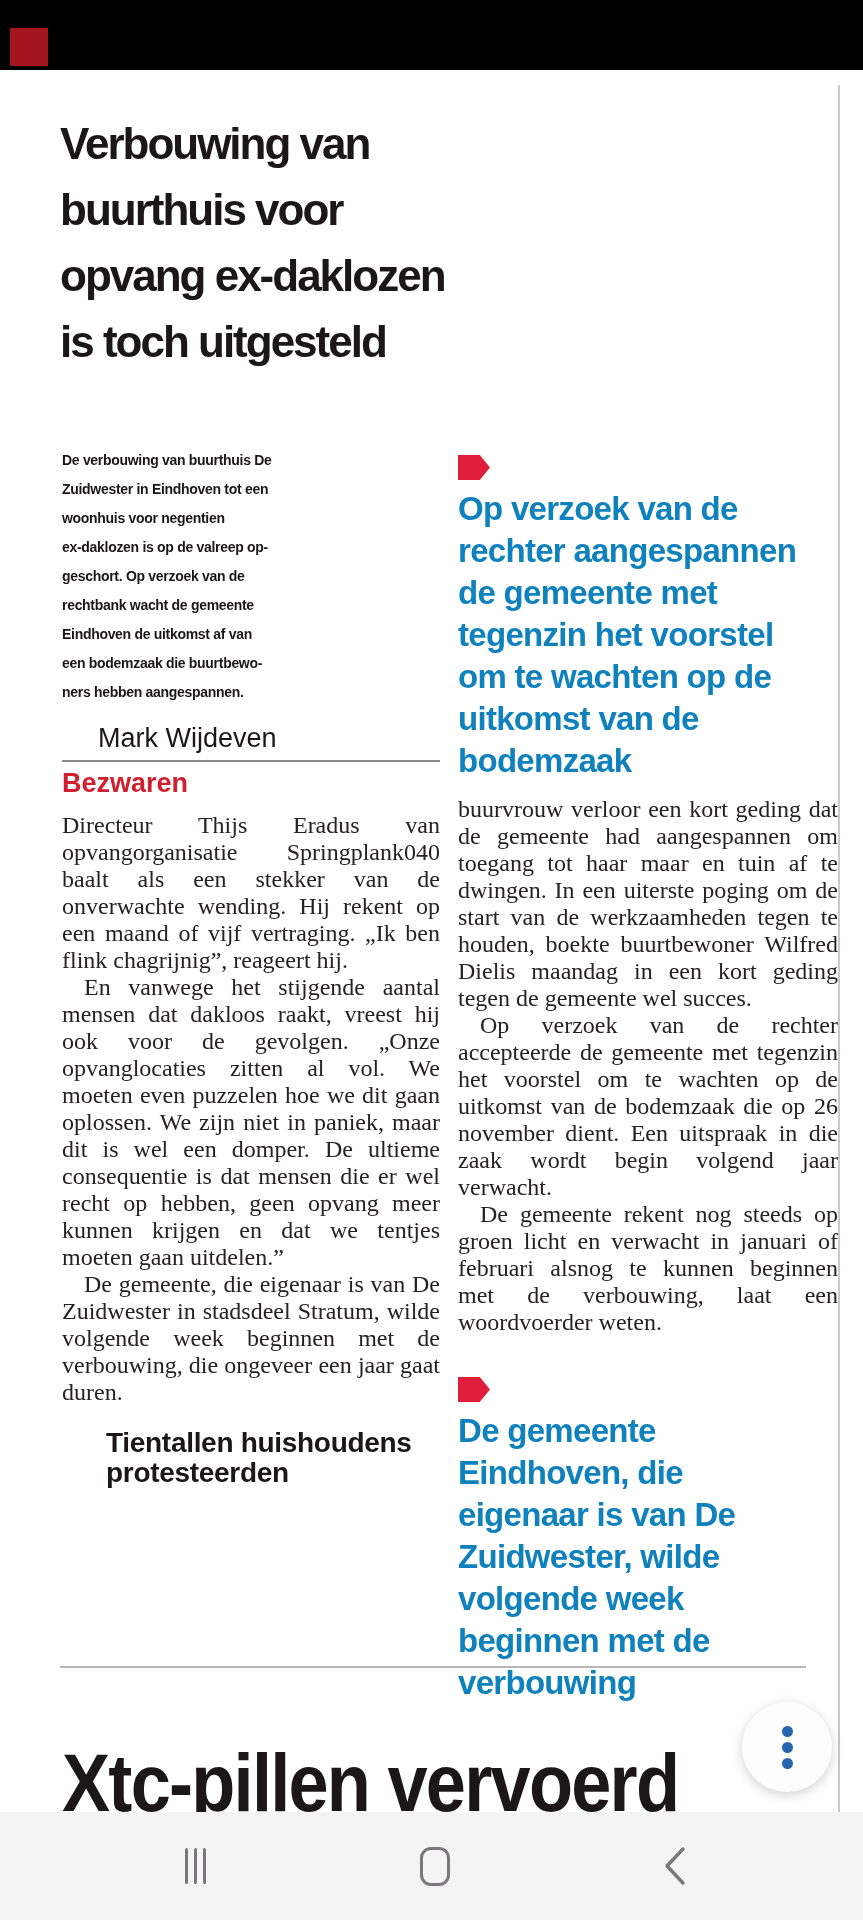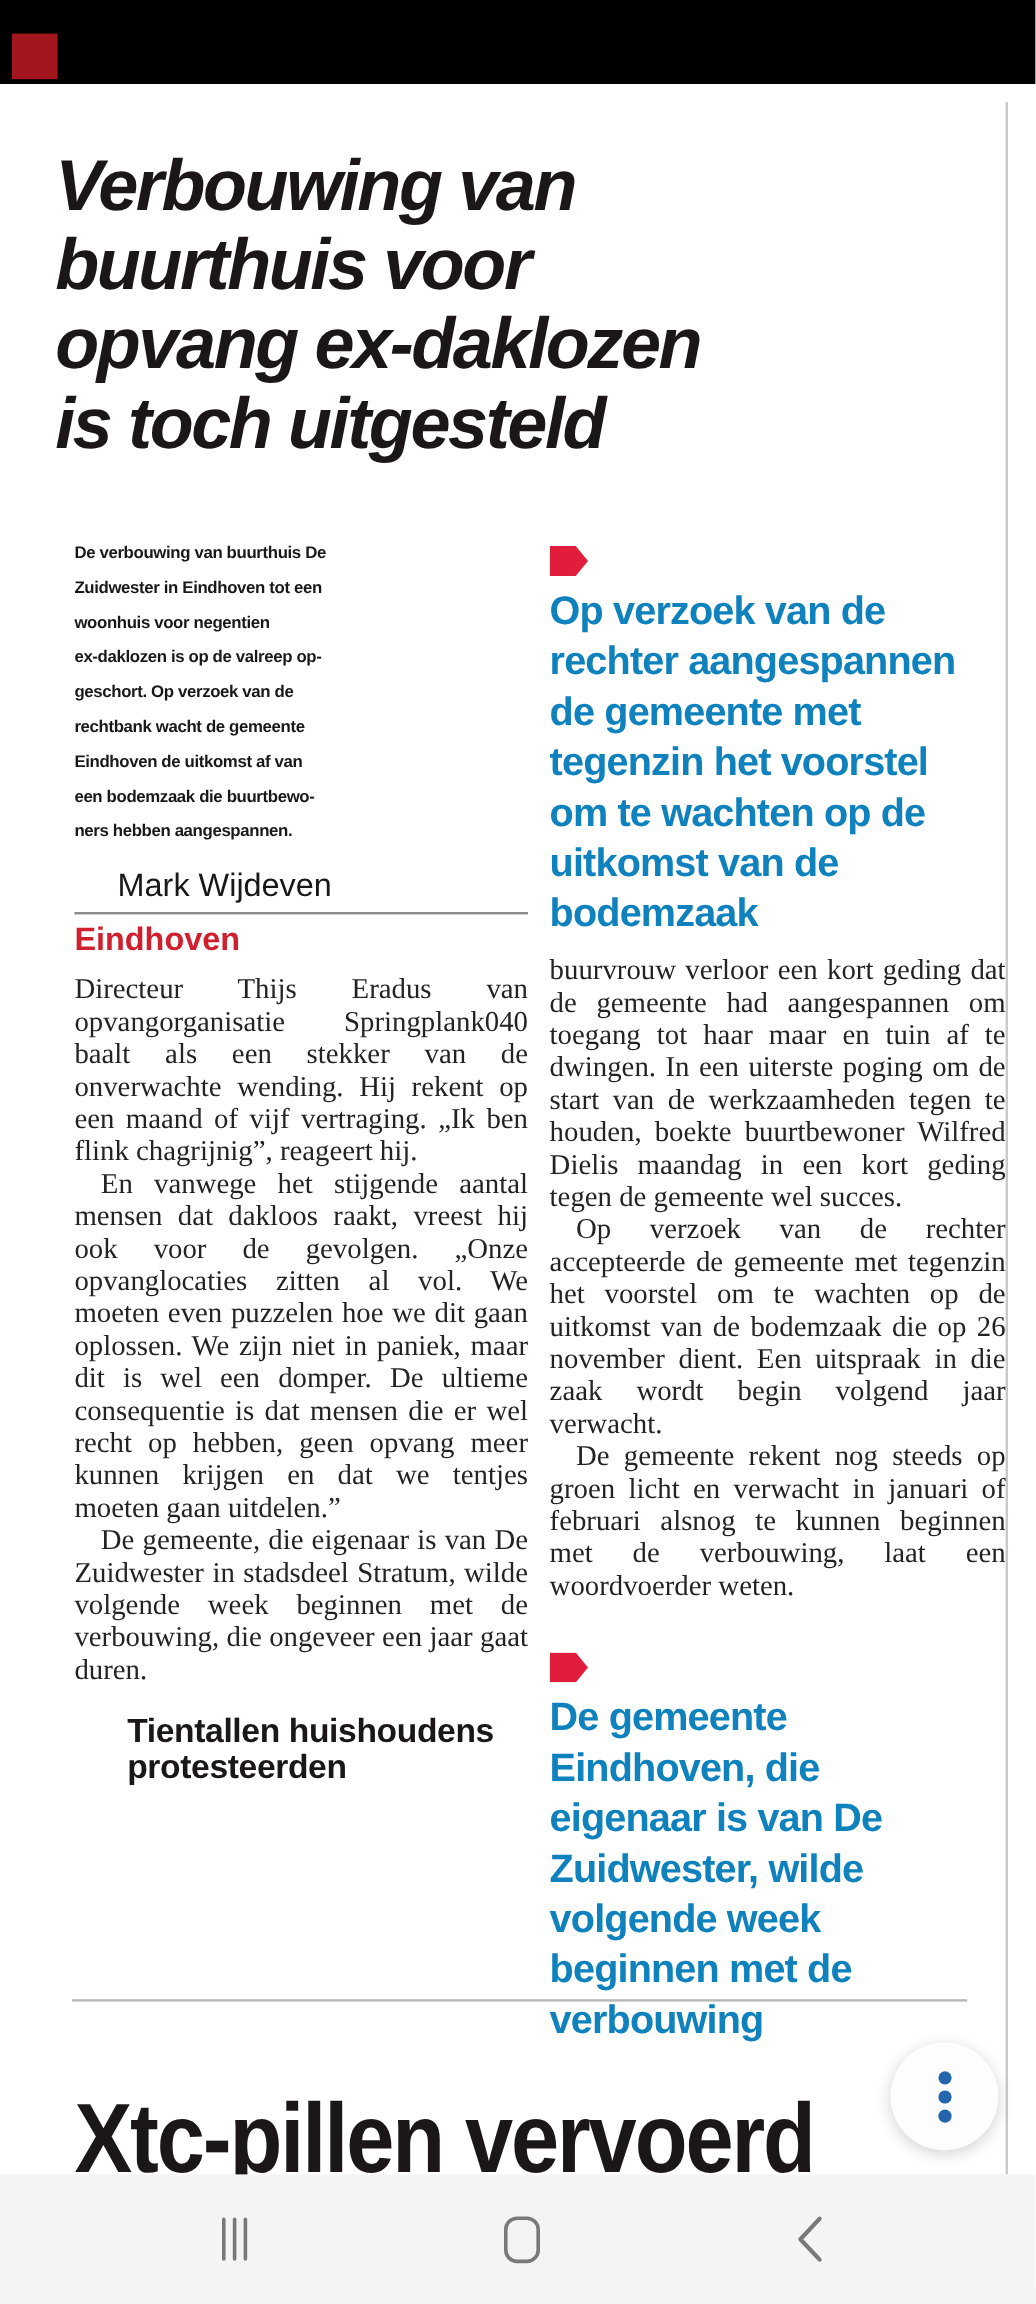--- a/index.html
+++ b/index.html
@@ -20,23 +20,23 @@
 
   
   .statusbar{position:absolute;left:0;top:0;width:863px;height:70px;background:#000;}
   .app-logo{position:absolute;left:10px;top:28px;width:38px;height:38px;background:var(--logo-red);}
 
   
   .page{position:absolute;left:0;top:70px;width:863px;height:1742px;background:#fff;}
   .page-edge{position:absolute;left:838px;top:15px;width:2px;height:1727px;background:var(--edge-gray);}
 
   .headline{
-    position:absolute;left:46px;top:12px;width:780px;
-    font-weight:700;font-size:60px;line-height:66px;letter-spacing:-2px;
-    color:var(--headline-black);white-space:pre-line;font-style:italic;
+    position:absolute;left:60px;top:12px;width:780px;
+    font-weight:700;font-size:44px;line-height:66px;letter-spacing:-2px;
+    color:var(--headline-black);white-space:pre-line;
   }
 
   .col{position:absolute;top:376px;}
   .col-left{left:62px;width:378px;}
   .col-right{left:458px;width:380px;}
 
   .intro{
     width:392px;font-weight:700;font-size:14px;line-height:29px;letter-spacing:-0.3px;
     color:var(--headline-black);white-space:pre-line;
   }
@@ -123,21 +123,21 @@
 ex-daklozen is op de valreep op-
 geschort. Op verzoek van de
 rechtbank wacht de gemeente
 Eindhoven de uitkomst af van
 een bodemzaak die buurtbewo-
 ners hebben aangespannen.</div>
 
       <div class="byline-block">
         <div class="byline">Mark Wijdeven</div>
         <hr class="byline-rule">
-        <div class="dateline">Eindhoven</div>
+        <div class="dateline">Bezwaren</div>
       </div>
 
       <div class="bodytext">
         <p>Directeur Thijs Eradus van opvangorganisatie Springplank040 baalt als een stekker van de onverwachte wending. Hij rekent op een maand of vijf vertraging. „Ik ben flink chagrijnig”, reageert hij.</p>
         <p class="indent">En vanwege het stijgende aantal mensen dat dakloos raakt, vreest hij ook voor de gevolgen. „Onze opvanglocaties zitten al vol. We moeten even puzzelen hoe we dit gaan oplossen. We zijn niet in paniek, maar dit is wel een domper. De ultieme consequentie is dat mensen die er wel recht op hebben, geen opvang meer kunnen krijgen en dat we tentjes moeten gaan uitdelen.”</p>
         <p class="indent">De gemeente, die eigenaar is van De Zuidwester in stadsdeel Stratum, wilde volgende week beginnen met de verbouwing, die ongeveer een jaar gaat duren.</p>
       </div>
 
       <h2 class="subhead">Tientallen huishoudens
 protesteerden</h2>

